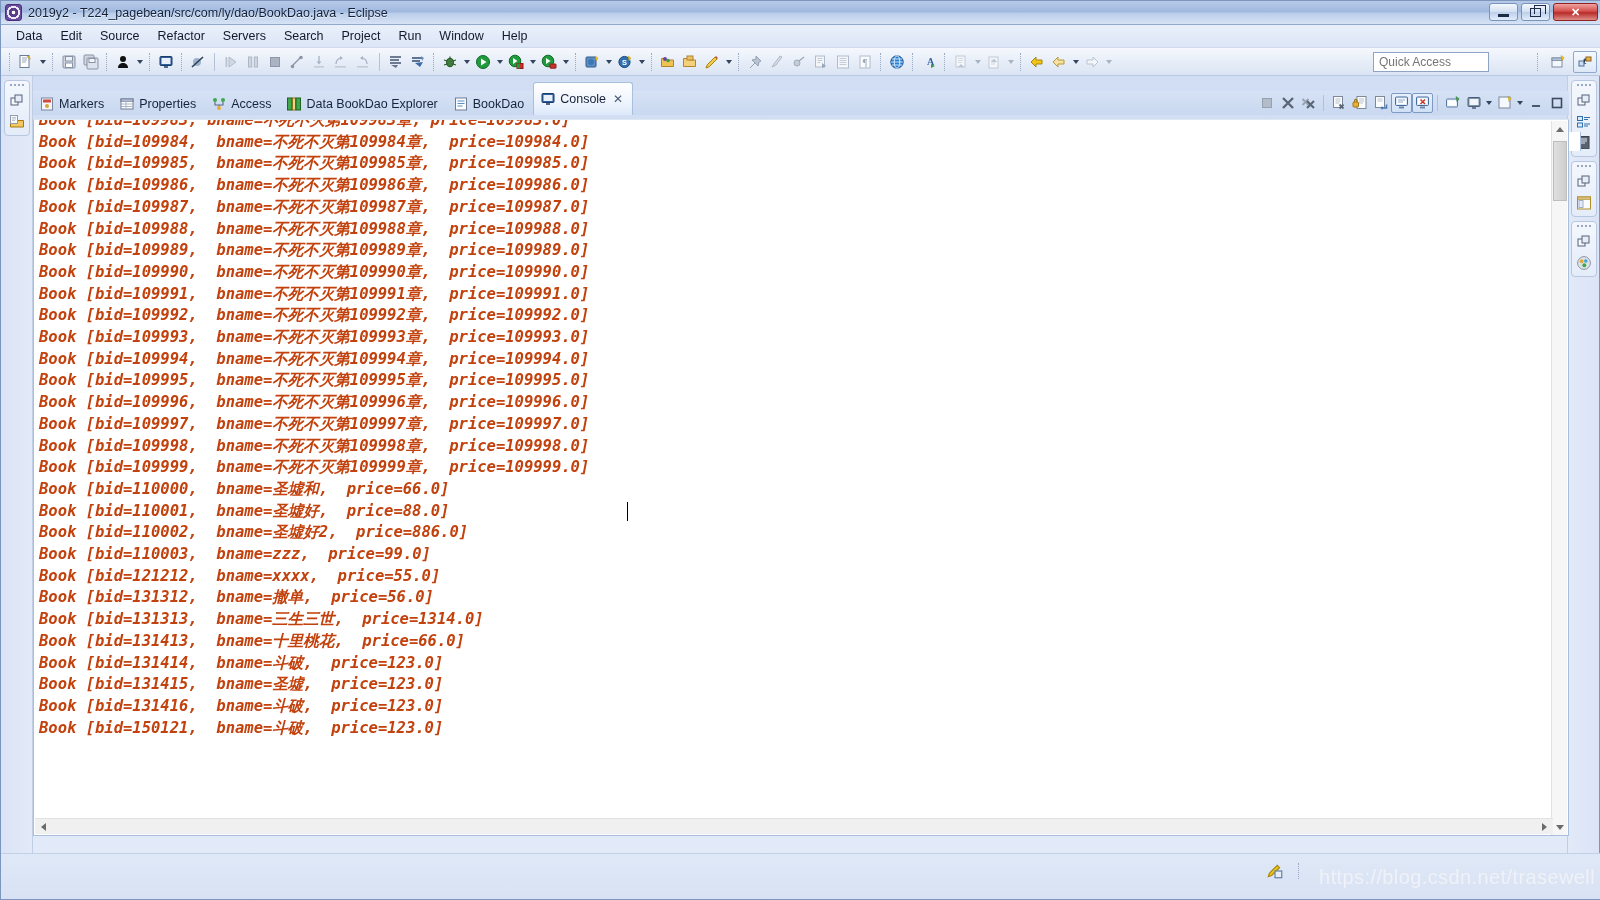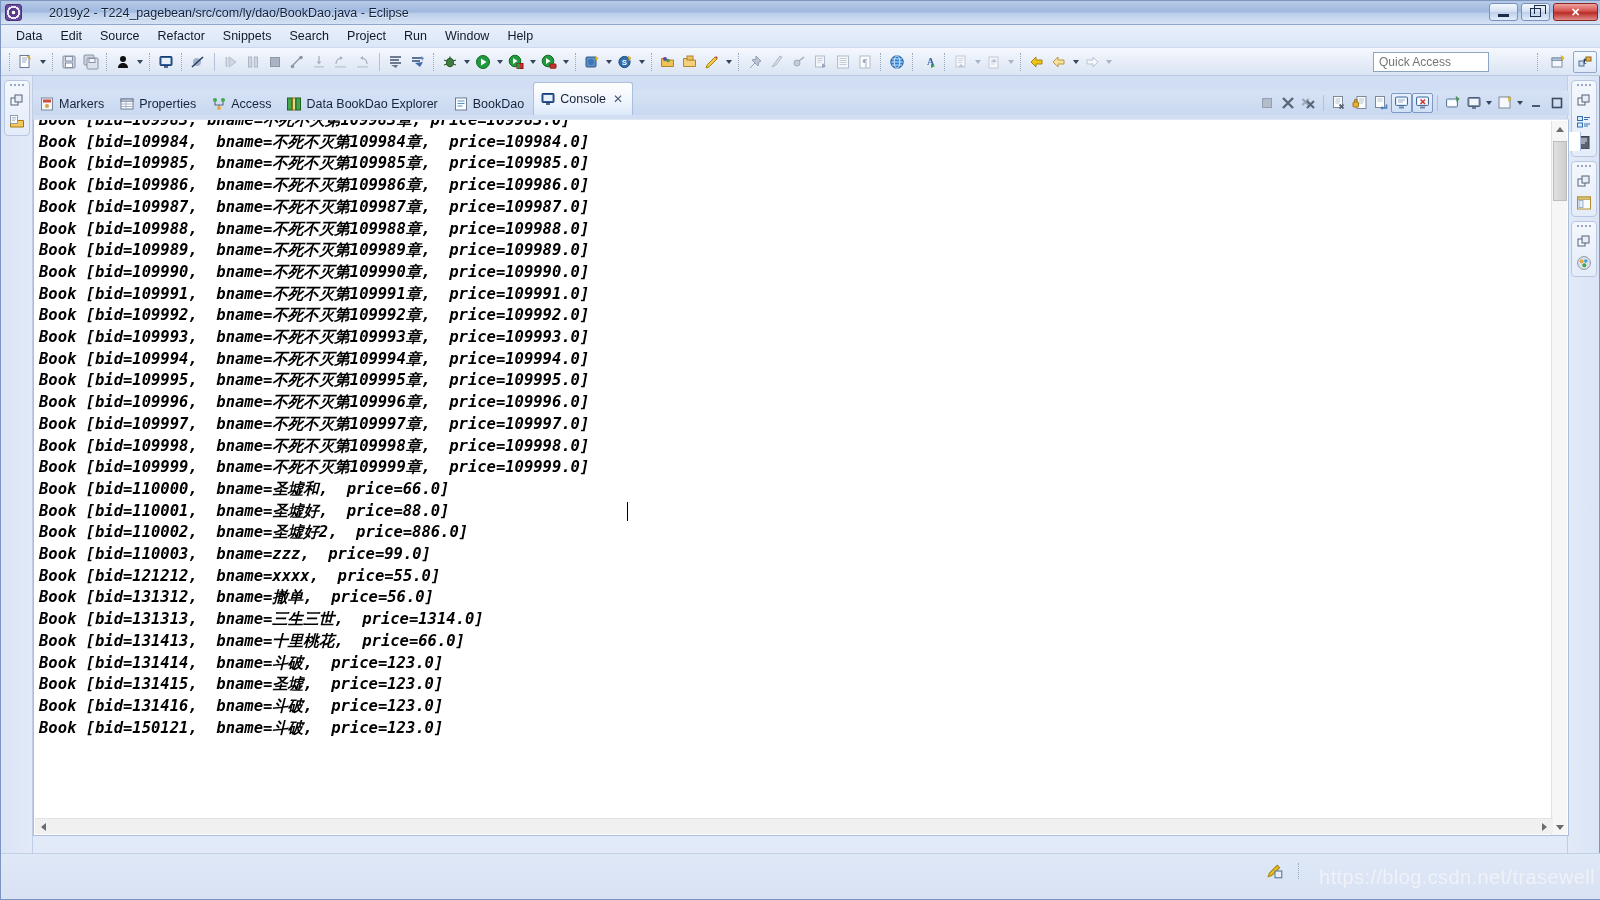--- a/index.html
+++ b/index.html
@@ -27,21 +27,20 @@
   #app-icon {
     width: 17px; height: 17px; margin-left: 4px; margin-right: 6px;
     border-radius: 3px;
     background: radial-gradient(circle at 50% 50%, #ffffff 0 18%, #5b3b8c 19% 44%, #e9e9f2 45% 62%, #6b4ba0 63% 100%);
     border: 1px solid #4a3070;
     flex: none;
   }
   #title-text {
     font-size: 12.5px; color: #12203a; white-space: nowrap;
     text-shadow: 0 1px 0 rgba(255,255,255,.6);
-    margin-left: 21px;
   }
   #win-buttons { position: absolute; right: 3px; top: 2px; display: flex; gap: 3px; }
   .win-btn {
     width: 29px; height: 18px; border: 1px solid #7b93bb; border-radius: 3px;
     background: linear-gradient(180deg,#f3f7fd 0%, #d3e0f2 48%, #bdcfea 52%, #e2ecfa 100%);
     display: flex; align-items: center; justify-content: center;
     font-size: 11px; color: #20304c; position: relative;
   }
   .win-btn.close {
     width: 45px;
@@ -161,21 +160,21 @@
   #console-body {
     position: absolute; left: 0; top: 43px; width: 1536px; height: 717px;
     background: #fff;
     border: 1px solid #a9bfdd; border-top: 1px solid #dde6f3;
     overflow: hidden;
   }
   #console-text {
     position: absolute; left: 5px; top: -10px; width: 1470px;
     font-family: "DejaVu Sans Mono", "Liberation Mono", monospace;
     font-size: 15.5px; font-weight: bold; font-style: italic;
-    line-height: 21.7px; color: #000000; white-space: pre;
+    line-height: 21.7px; color: #c2410c; white-space: pre;
   }
   #caret {
     position: absolute; left: 593px; top: 382px; width: 1px; height: 19px; background: #000;
   }
 
   
   #vscroll {
     position: absolute; right: 1px; top: 1px; width: 16px; height: 715px;
     background: #f6f6f6; border-left: 1px solid #e2e2e2;
   }
@@ -238,21 +237,21 @@
           <span>✕</span>
         </div>
     </div>
   </div>
 
   <div id="menubar">
     <div class="menu-item">Data</div>
     <div class="menu-item">Edit</div>
     <div class="menu-item">Source</div>
     <div class="menu-item">Refactor</div>
-    <div class="menu-item">Snippets</div>
+    <div class="menu-item">Servers</div>
     <div class="menu-item">Search</div>
     <div class="menu-item">Project</div>
     <div class="menu-item">Run</div>
     <div class="menu-item">Window</div>
     <div class="menu-item">Help</div>
   </div>
 
   <div id="toolbar">
 
     <div class="tb-sep"></div>

